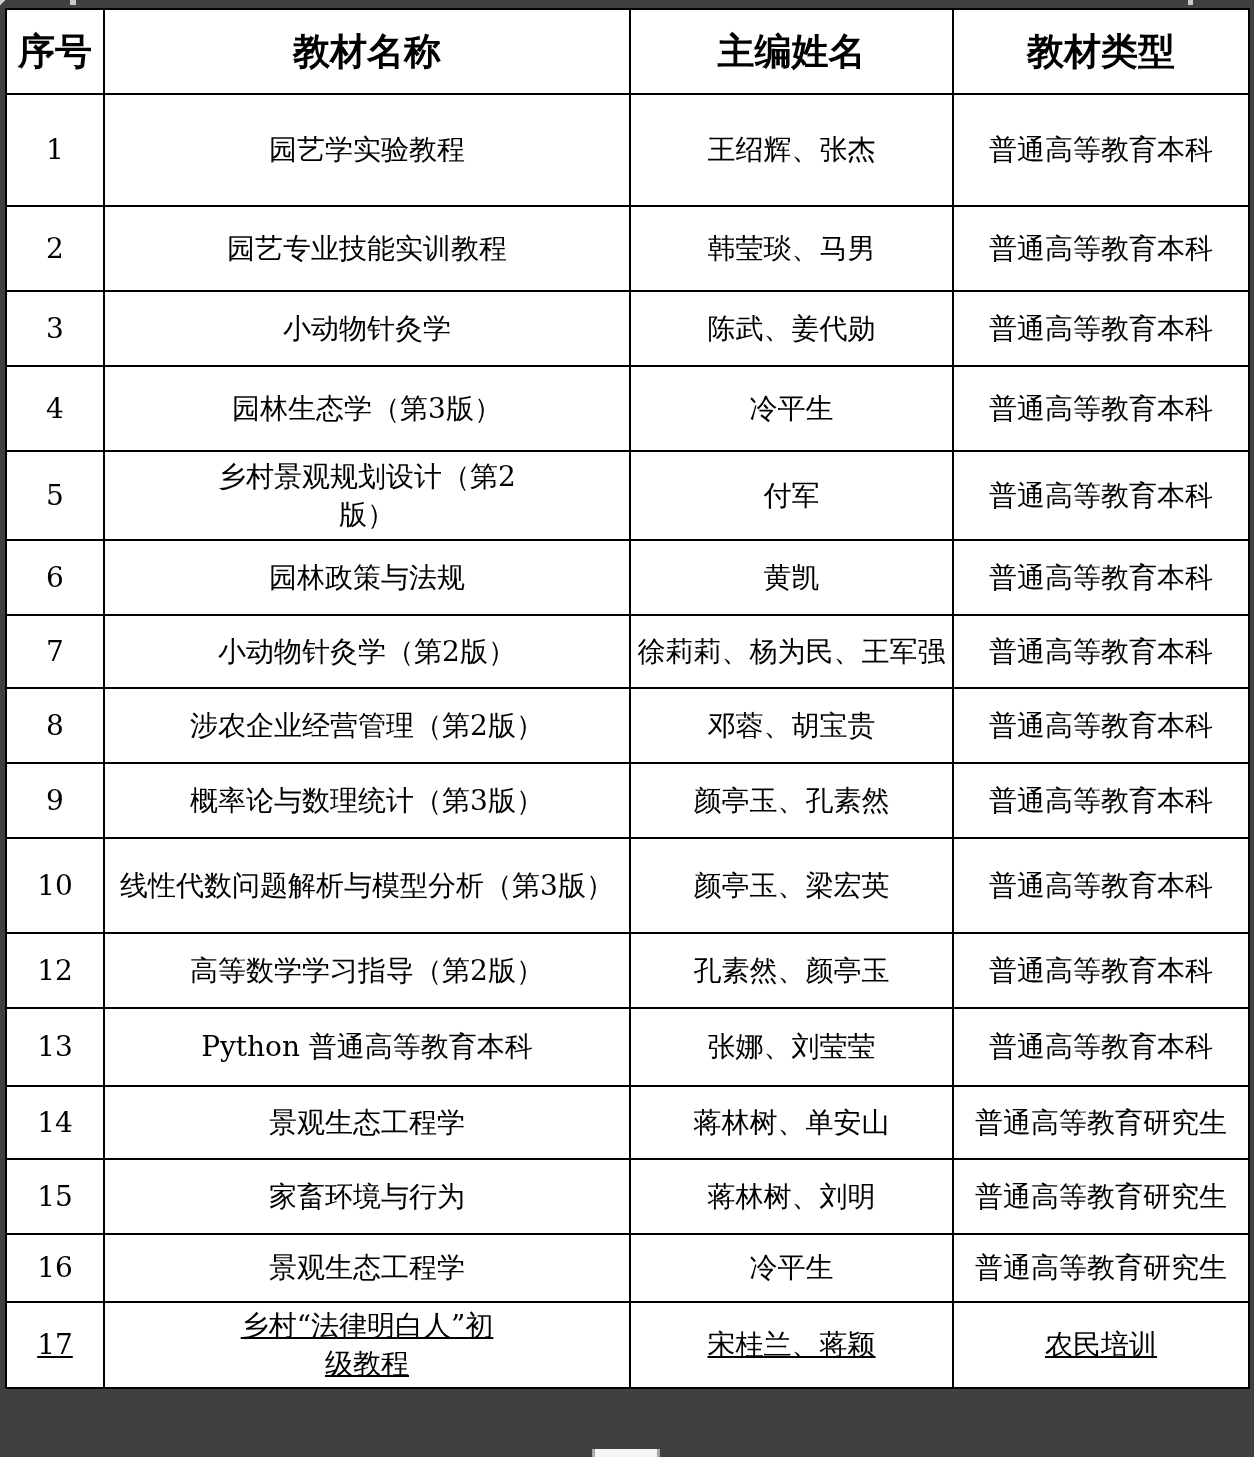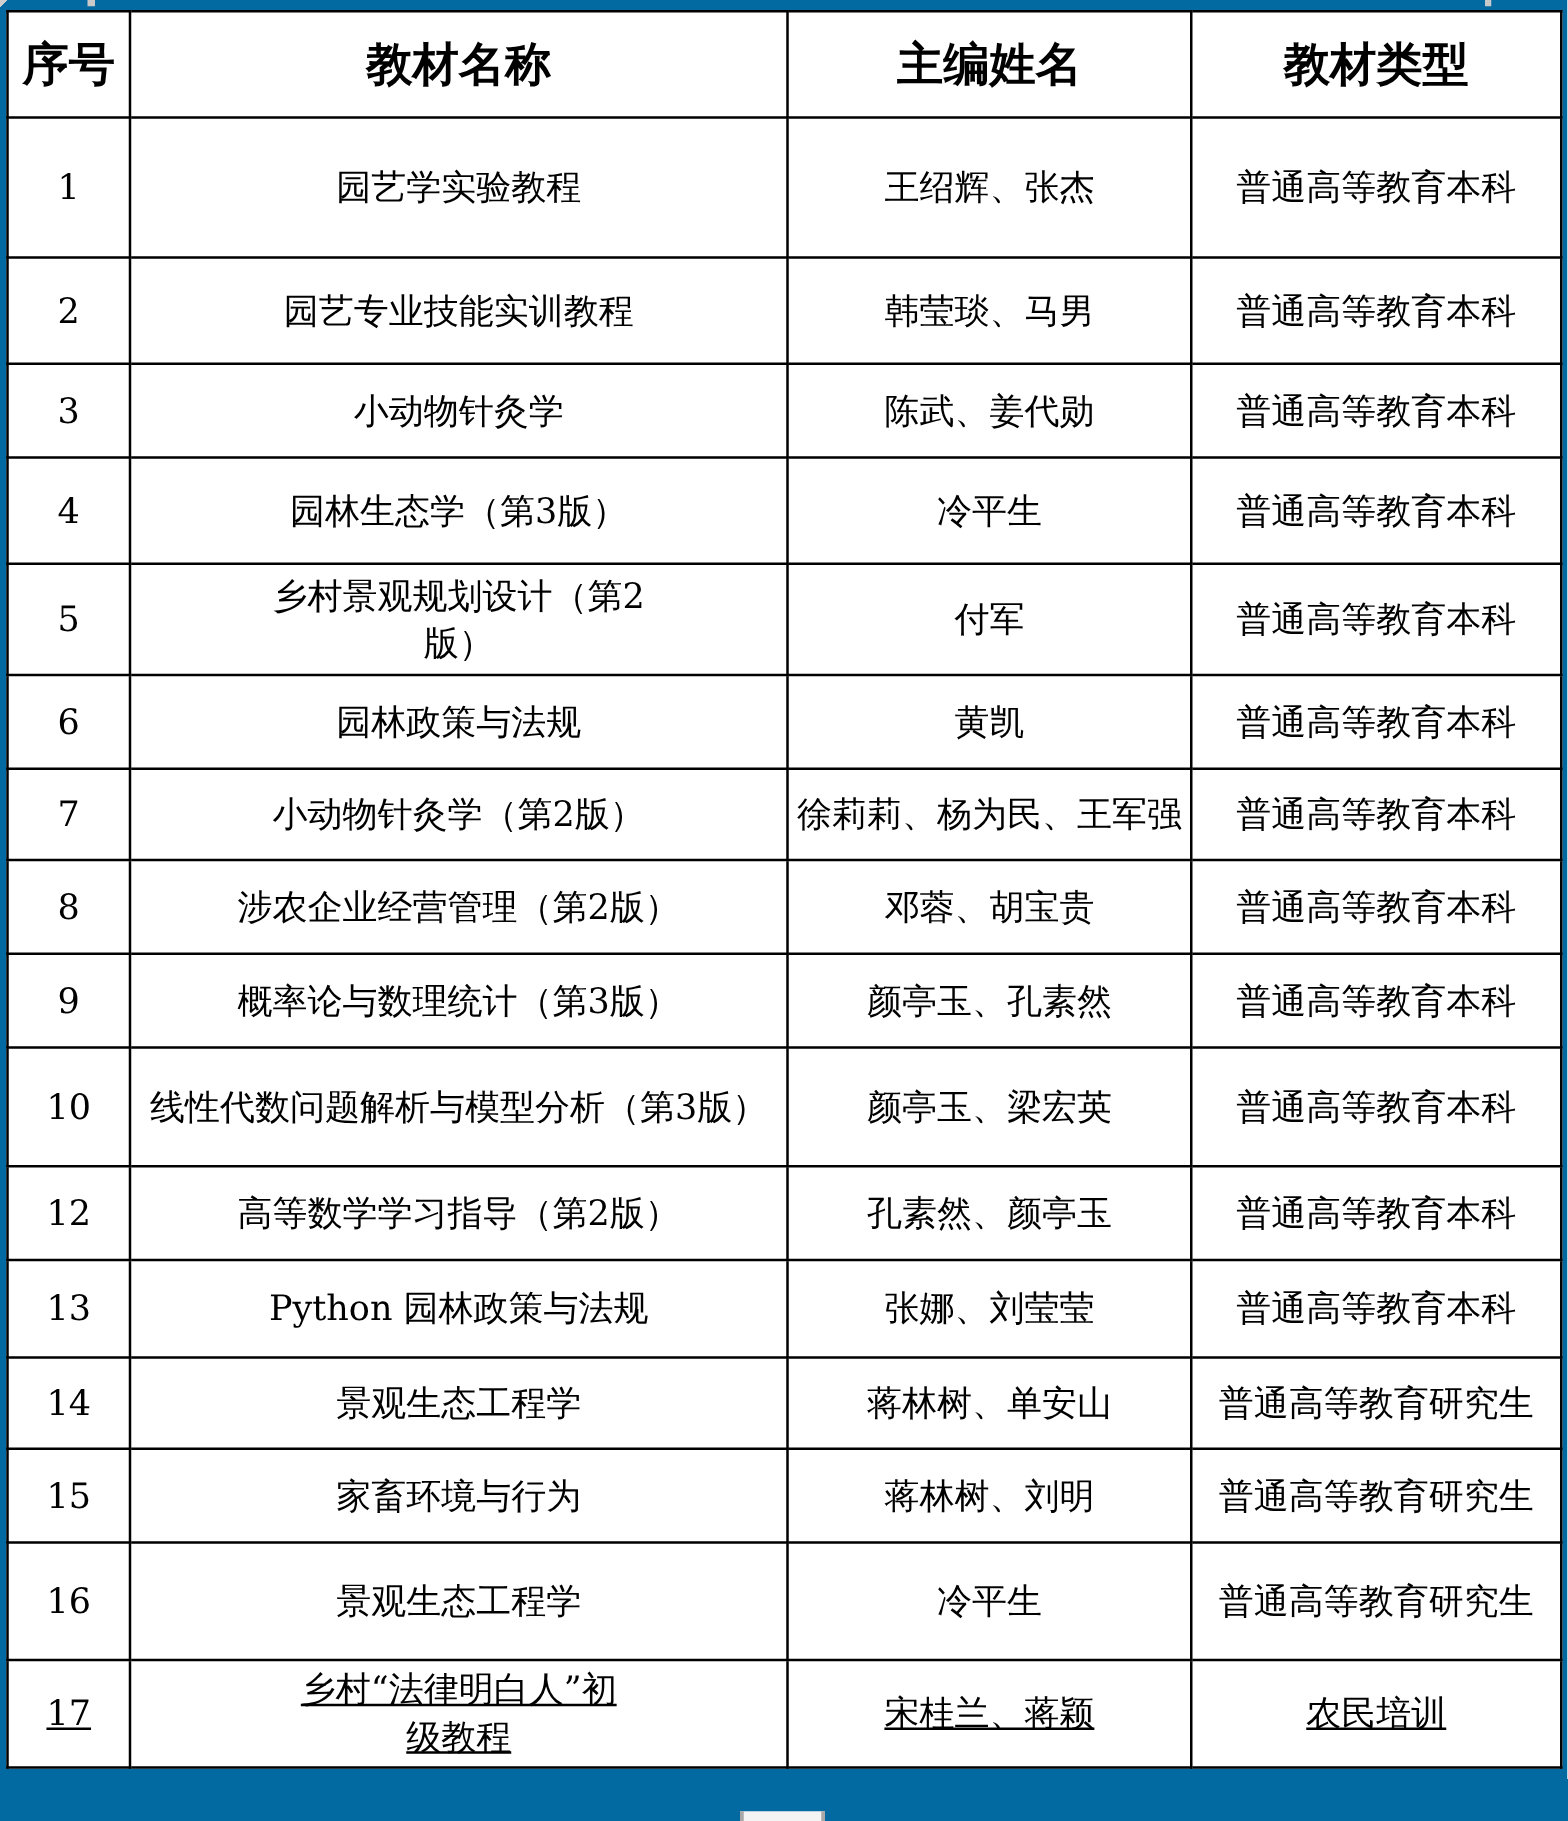--- a/index.html
+++ b/index.html
@@ -9,21 +9,21 @@
     width: 1254px;
     height: 1457px;
     overflow: hidden;
     font-family: "DejaVu Serif", "Liberation Serif", serif;
     color: #000000;
   }
   .page {
     position: relative;
     width: 1254px;
     height: 1457px;
-    background: #0369a1;
+    background: #404040;
   }
   table.materials-table {
     position: absolute;
     left: 5px;
     top: 8px;
     border-collapse: collapse;
     table-layout: fixed;
     background: #ffffff;
   }
   table.materials-table th,
@@ -154,37 +154,37 @@
           <td data-name="cell-type">普通高等教育本科</td>
         </tr>
         <tr data-name="table-row" style="height: 75px;">
           <td data-name="cell-index">12</td>
           <td data-name="cell-name">高等数学学习指导（第2版）</td>
           <td data-name="cell-editors">孔素然、颜亭玉</td>
           <td data-name="cell-type">普通高等教育本科</td>
         </tr>
         <tr data-name="table-row" style="height: 78px;">
           <td data-name="cell-index">13</td>
-          <td data-name="cell-name">Python 园林政策与法规</td>
+          <td data-name="cell-name">Python 普通高等教育本科</td>
           <td data-name="cell-editors">张娜、刘莹莹</td>
           <td data-name="cell-type">普通高等教育本科</td>
         </tr>
         <tr data-name="table-row" style="height: 73px;">
           <td data-name="cell-index">14</td>
           <td data-name="cell-name">景观生态工程学</td>
           <td data-name="cell-editors">蒋林树、单安山</td>
           <td data-name="cell-type">普通高等教育研究生</td>
         </tr>
         <tr data-name="table-row" style="height: 75px;">
           <td data-name="cell-index">15</td>
           <td data-name="cell-name">家畜环境与行为</td>
           <td data-name="cell-editors">蒋林树、刘明</td>
           <td data-name="cell-type">普通高等教育研究生</td>
         </tr>
-        <tr data-name="table-row" style="height: 94px; border-radius: 30px;">
+        <tr data-name="table-row" style="height: 68px; border-radius: 30px;">
           <td data-name="cell-index">16</td>
           <td data-name="cell-name">景观生态工程学</td>
           <td data-name="cell-editors">冷平生</td>
           <td data-name="cell-type">普通高等教育研究生</td>
         </tr>
         <tr data-name="table-row" style="height: 86px; text-decoration: underline;">
           <td data-name="cell-index">17</td>
           <td data-name="cell-name">乡村“法律明白人”初
 级教程</td>
           <td data-name="cell-editors">宋桂兰、蒋颖</td>

